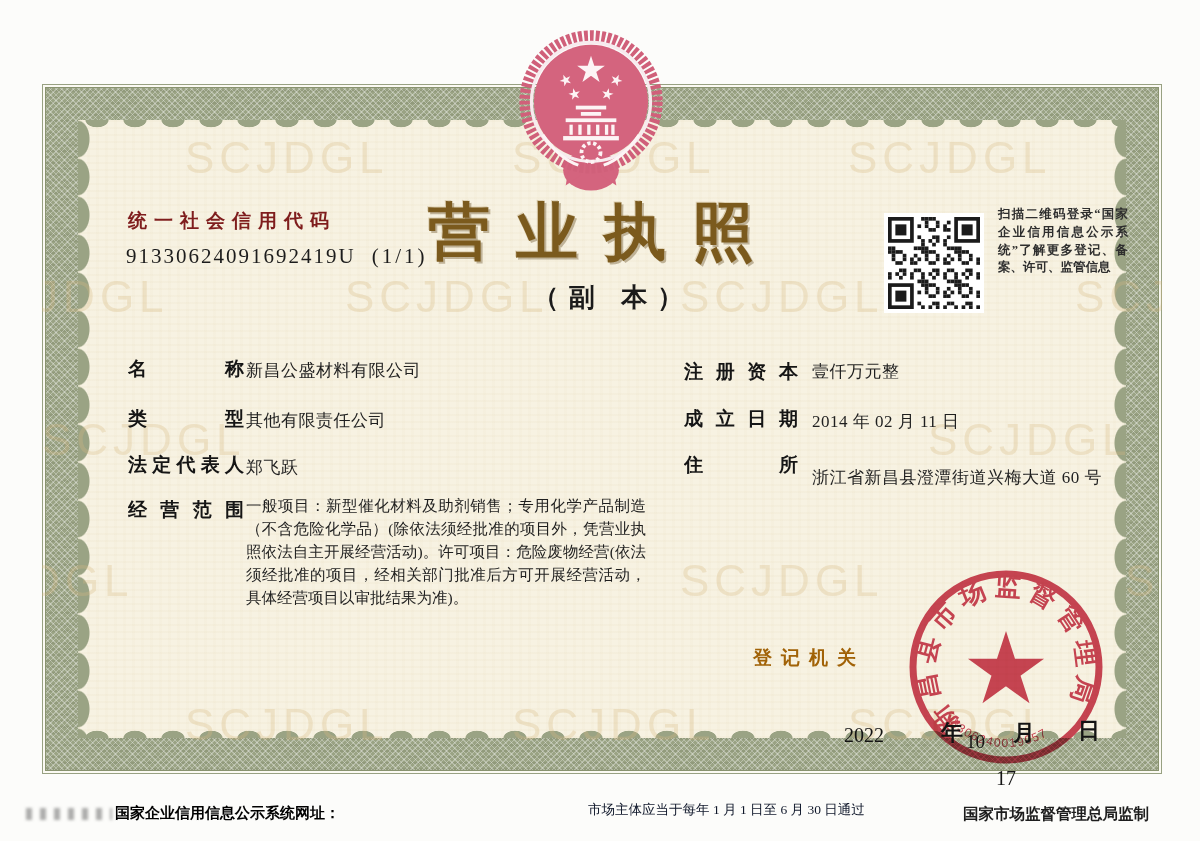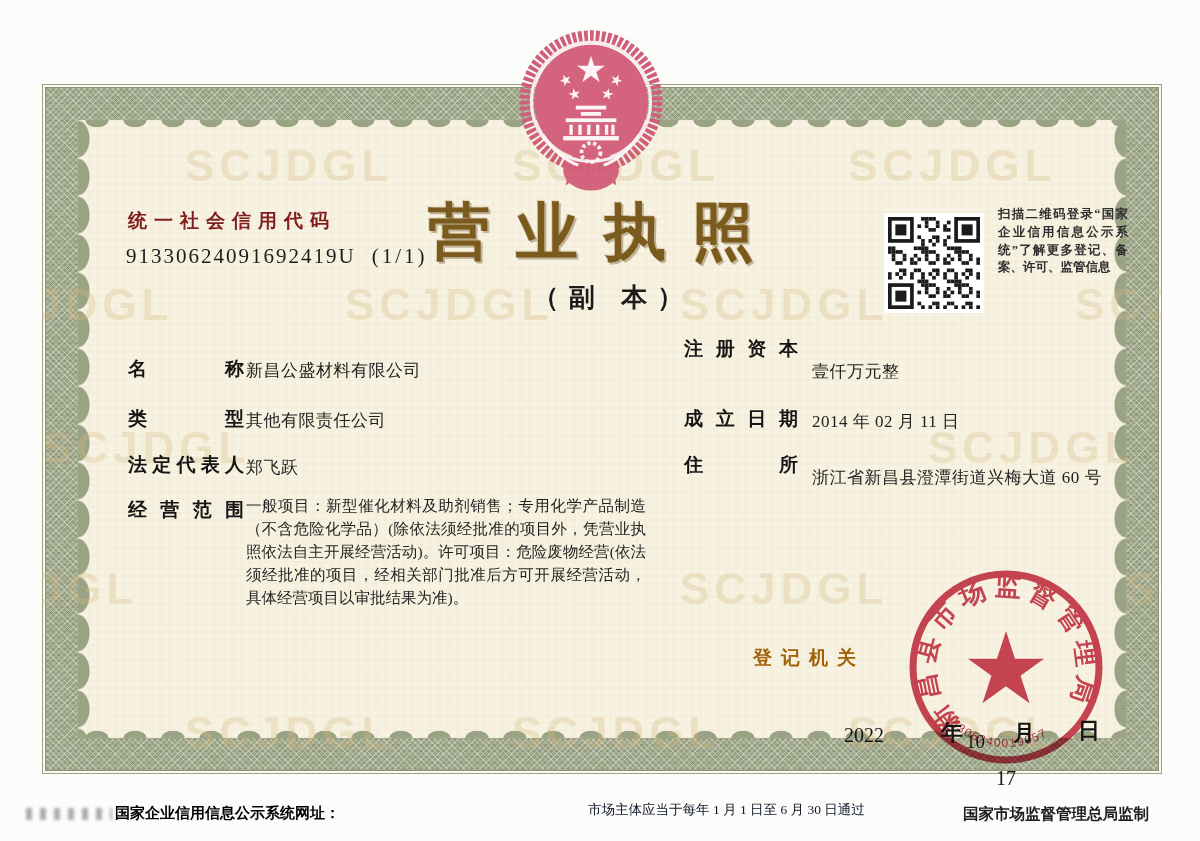--- a/index.html
+++ b/index.html
@@ -32,22 +32,22 @@
   .sc-t { top:36px;  background:radial-gradient(19px 12px at 19px 0px,   #9aa384 0 11px, rgba(154,163,132,0) 12px) 0 0/38px 12px repeat-x; }
   .sc-b { bottom:36px; background:radial-gradient(19px 12px at 19px 12px, #9aa384 0 11px, rgba(154,163,132,0) 12px) 0 0/38px 12px repeat-x; }
   .sc-l,.sc-r { position:absolute; top:36px; bottom:36px; width:12px; }
   .sc-l { left:36px;  background:radial-gradient(12px 19px at 0px 19px,  #9aa384 0 11px, rgba(154,163,132,0) 12px) 0 0/12px 38px repeat-y; }
   .sc-r { right:36px; background:radial-gradient(12px 19px at 12px 19px, #9aa384 0 11px, rgba(154,163,132,0) 12px) 0 0/12px 38px repeat-y; }
 
   
   .wm-layer { position:absolute; left:42px; top:84px; width:1120px; height:690px; overflow:hidden; z-index:2; pointer-events:none; }
   .wm {
     position:absolute; font-family:"Liberation Sans","DejaVu Sans",sans-serif;
-    font-weight:bold; font-size:44px; letter-spacing:5px;
-    color:rgba(214,186,128,.30); white-space:nowrap;margin-top:8px;
+    font-weight:normal; font-size:44px; letter-spacing:5px;
+    color:rgba(214,186,128,.30); white-space:nowrap;
   }
   .wm-center {
     position:absolute; left:346px; top:330px;
     font-family:"Liberation Sans","DejaVu Sans",sans-serif;
     font-weight:bold; font-size:62px; letter-spacing:14px;
     color:rgba(226,200,152,.50); white-space:nowrap;
   }
 
   
   .abs { position:absolute; z-index:3; }
@@ -350,21 +350,21 @@
 
 <div class="abs f-label lab-l" style="top:406px">类型</div>
 <div class="abs f-value" style="left:246px;top:409px">其他有限责任公司</div>
 
 <div class="abs f-label lab-l" style="top:452px">法定代表人</div>
 <div class="abs f-value" style="left:246px;top:456px">郑飞跃</div>
 
 <div class="abs f-label lab-l" style="top:497px">经营范围</div>
 <div class="abs scope-value">一般项目：新型催化材料及助剂销售；专用化学产品制造（不含危险化学品）(除依法须经批准的项目外，凭营业执照依法自主开展经营活动)。许可项目：危险废物经营(依法须经批准的项目，经相关部门批准后方可开展经营活动，具体经营项目以审批结果为准)。</div>
 
-<div class="abs f-label lab-r" style="top:336px">注册资本</div>
+<div class="abs f-label lab-r" style="top:359px">注册资本</div>
 <div class="abs f-value" style="left:812px;top:360px">壹仟万元整</div>
 
 <div class="abs f-label lab-r" style="top:406px">成立日期</div>
 <div class="abs f-value" style="left:812px;top:410px">2014 年 02 月 11 日</div>
 
 <div class="abs f-label lab-r" style="top:452px">住所</div>
 <div class="abs f-value" style="left:812px;top:466px;width:330px">浙江省新昌县澄潭街道兴梅大道 60 号</div>
 
 <div class="abs reg-auth">登记机关</div>
 

